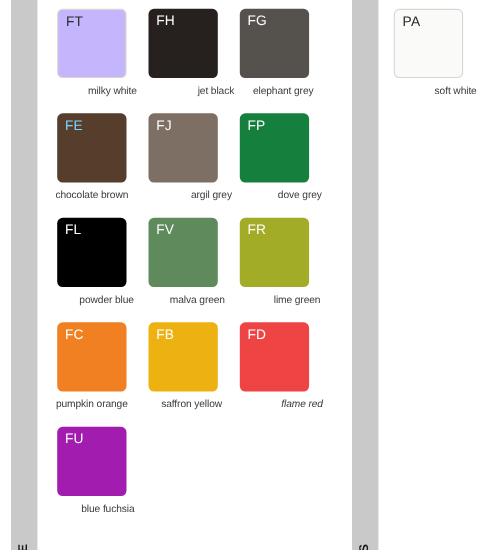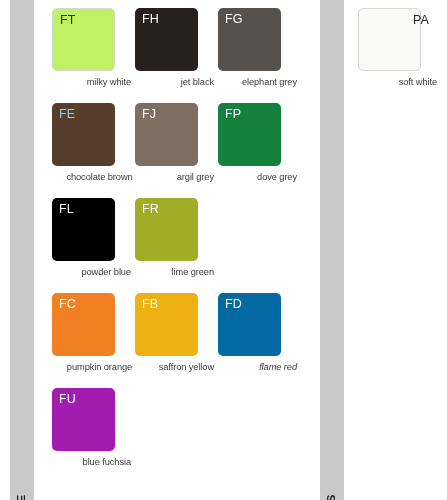--- a/index.html
+++ b/index.html
@@ -93,21 +93,22 @@
     font-family: "Liberation Sans", sans-serif;
     font-size: 9.3px;
     color: #3b3b3b;
     white-space: nowrap;
     letter-spacing: -0.1px;
   }
   
   .swatch-name {
     width: 63px;
     position: relative;
-    left: 16px;
+    left: 0;
+    text-align: right;
   }
   .swatch-name span {
     display: inline-block;
     position: relative;
     left: 50%;
     transform: translateX(-50%);
     white-space: nowrap;
   }
 </style>
 </head>
@@ -119,21 +120,21 @@
     <div class="vbar-text">STANDARD COLOURS - POLYETHYLENE</div>
   </div>
 
   <div class="vbar" id="vbar-soft" style="background: rgb(201, 201, 201);">
     <div class="vbar-text">SOFT POLYURETHANE COLOURS</div>
   </div>
 
   <div class="panel" id="panel-standard">
       <div class="swatch-row">
         <div class="swatch-cell">
-          <div class="swatch-chip bordered" style="background: #bef264;">
+          <div class="swatch-chip bordered" style="background: #c4b5fd;">
             <div class="swatch-code" style="color: rgb(43, 43, 43);">FT</div>
           </div>
           <div class="swatch-name" style="color: rgb(59, 59, 59);"><span>milky white</span></div>
         </div>
         <div class="swatch-cell">
           <div class="swatch-chip" style="background: rgb(38, 33, 30);">
             <div class="swatch-code" style="color: rgb(255, 255, 255);">FH</div>
           </div>
           <div class="swatch-name" style="color: rgb(59, 59, 59);"><span>jet black</span></div>
         </div>
@@ -165,41 +166,47 @@
         </div>
       </div>
       <div class="swatch-row">
         <div class="swatch-cell">
           <div class="swatch-chip" style="background: #000000;">
             <div class="swatch-code" style="color: rgb(255, 255, 255);">FL</div>
           </div>
           <div class="swatch-name" style="color: rgb(59, 59, 59);"><span>powder blue</span></div>
         </div>
         <div class="swatch-cell">
+          <div class="swatch-chip" style="background: rgb(95, 138, 92);">
+            <div class="swatch-code" style="color: rgb(255, 255, 255);">FV</div>
+          </div>
+          <div class="swatch-name" style="color: rgb(59, 59, 59);"><span>malva green</span></div>
+        </div>
+        <div class="swatch-cell">
           <div class="swatch-chip" style="background: rgb(162, 172, 38);">
             <div class="swatch-code" style="color: rgb(255, 255, 255);">FR</div>
           </div>
           <div class="swatch-name" style="color: rgb(59, 59, 59);"><span>lime green</span></div>
         </div>
       </div>
       <div class="swatch-row">
         <div class="swatch-cell">
           <div class="swatch-chip" style="background: rgb(240, 128, 34);">
             <div class="swatch-code" style="color: rgb(255, 255, 255);">FC</div>
           </div>
           <div class="swatch-name" style="color: rgb(59, 59, 59);"><span>pumpkin orange</span></div>
         </div>
         <div class="swatch-cell">
           <div class="swatch-chip" style="background: rgb(237, 178, 17);">
             <div class="swatch-code" style="color: rgb(255, 255, 255);">FB</div>
           </div>
           <div class="swatch-name" style="color: rgb(59, 59, 59);"><span>saffron yellow</span></div>
         </div>
         <div class="swatch-cell">
-          <div class="swatch-chip" style="background: #0369a1;">
+          <div class="swatch-chip" style="background: #ef4444;">
             <div class="swatch-code" style="color: rgb(255, 255, 255);">FD</div>
           </div>
           <div class="swatch-name" style="color: rgb(59, 59, 59); font-style: italic;"><span>flame red</span></div>
         </div>
       </div>
       <div class="swatch-row">
         <div class="swatch-cell">
           <div class="swatch-chip" style="background: #a21caf;">
             <div class="swatch-code" style="color: rgb(255, 255, 255);">FU</div>
           </div>
@@ -207,20 +214,20 @@
         </div>
         <div class="swatch-cell empty"></div>
         <div class="swatch-cell empty"></div>
       </div>
     </div>
 
   <div class="panel" id="panel-soft">
       <div class="swatch-row">
         <div class="swatch-cell">
           <div class="swatch-chip bordered" style="background: rgb(250, 250, 249);">
-            <div class="swatch-code" style="color: rgb(43, 43, 43); margin-left: 47px;">PA</div>
+            <div class="swatch-code" style="color: rgb(43, 43, 43);">PA</div>
           </div>
           <div class="swatch-name" style="color: rgb(59, 59, 59);"><span>soft white</span></div>
         </div>
       </div>
     </div>
 
 </div>
 
 </body></html>

